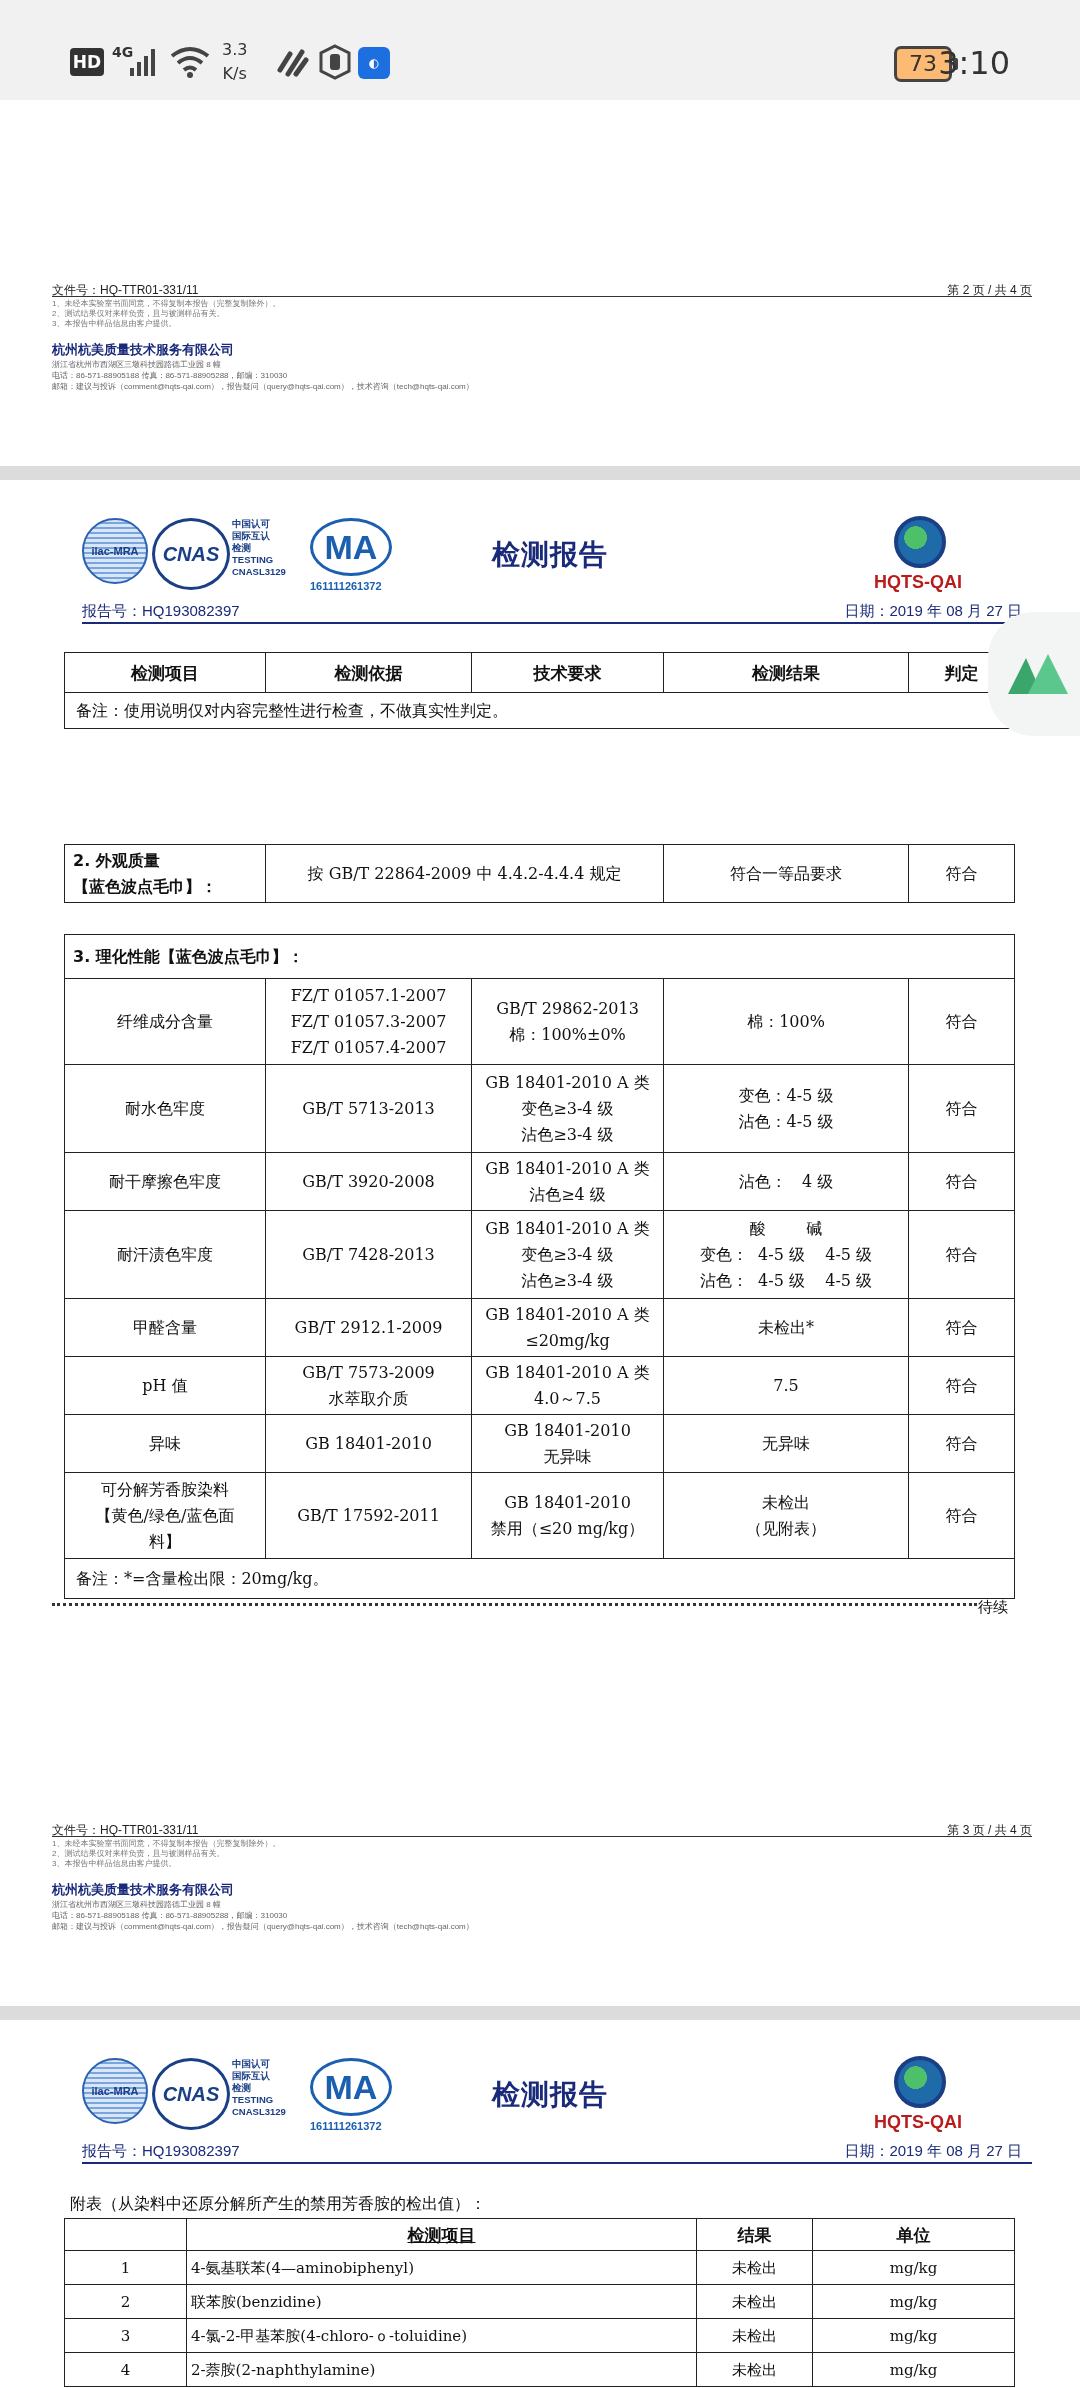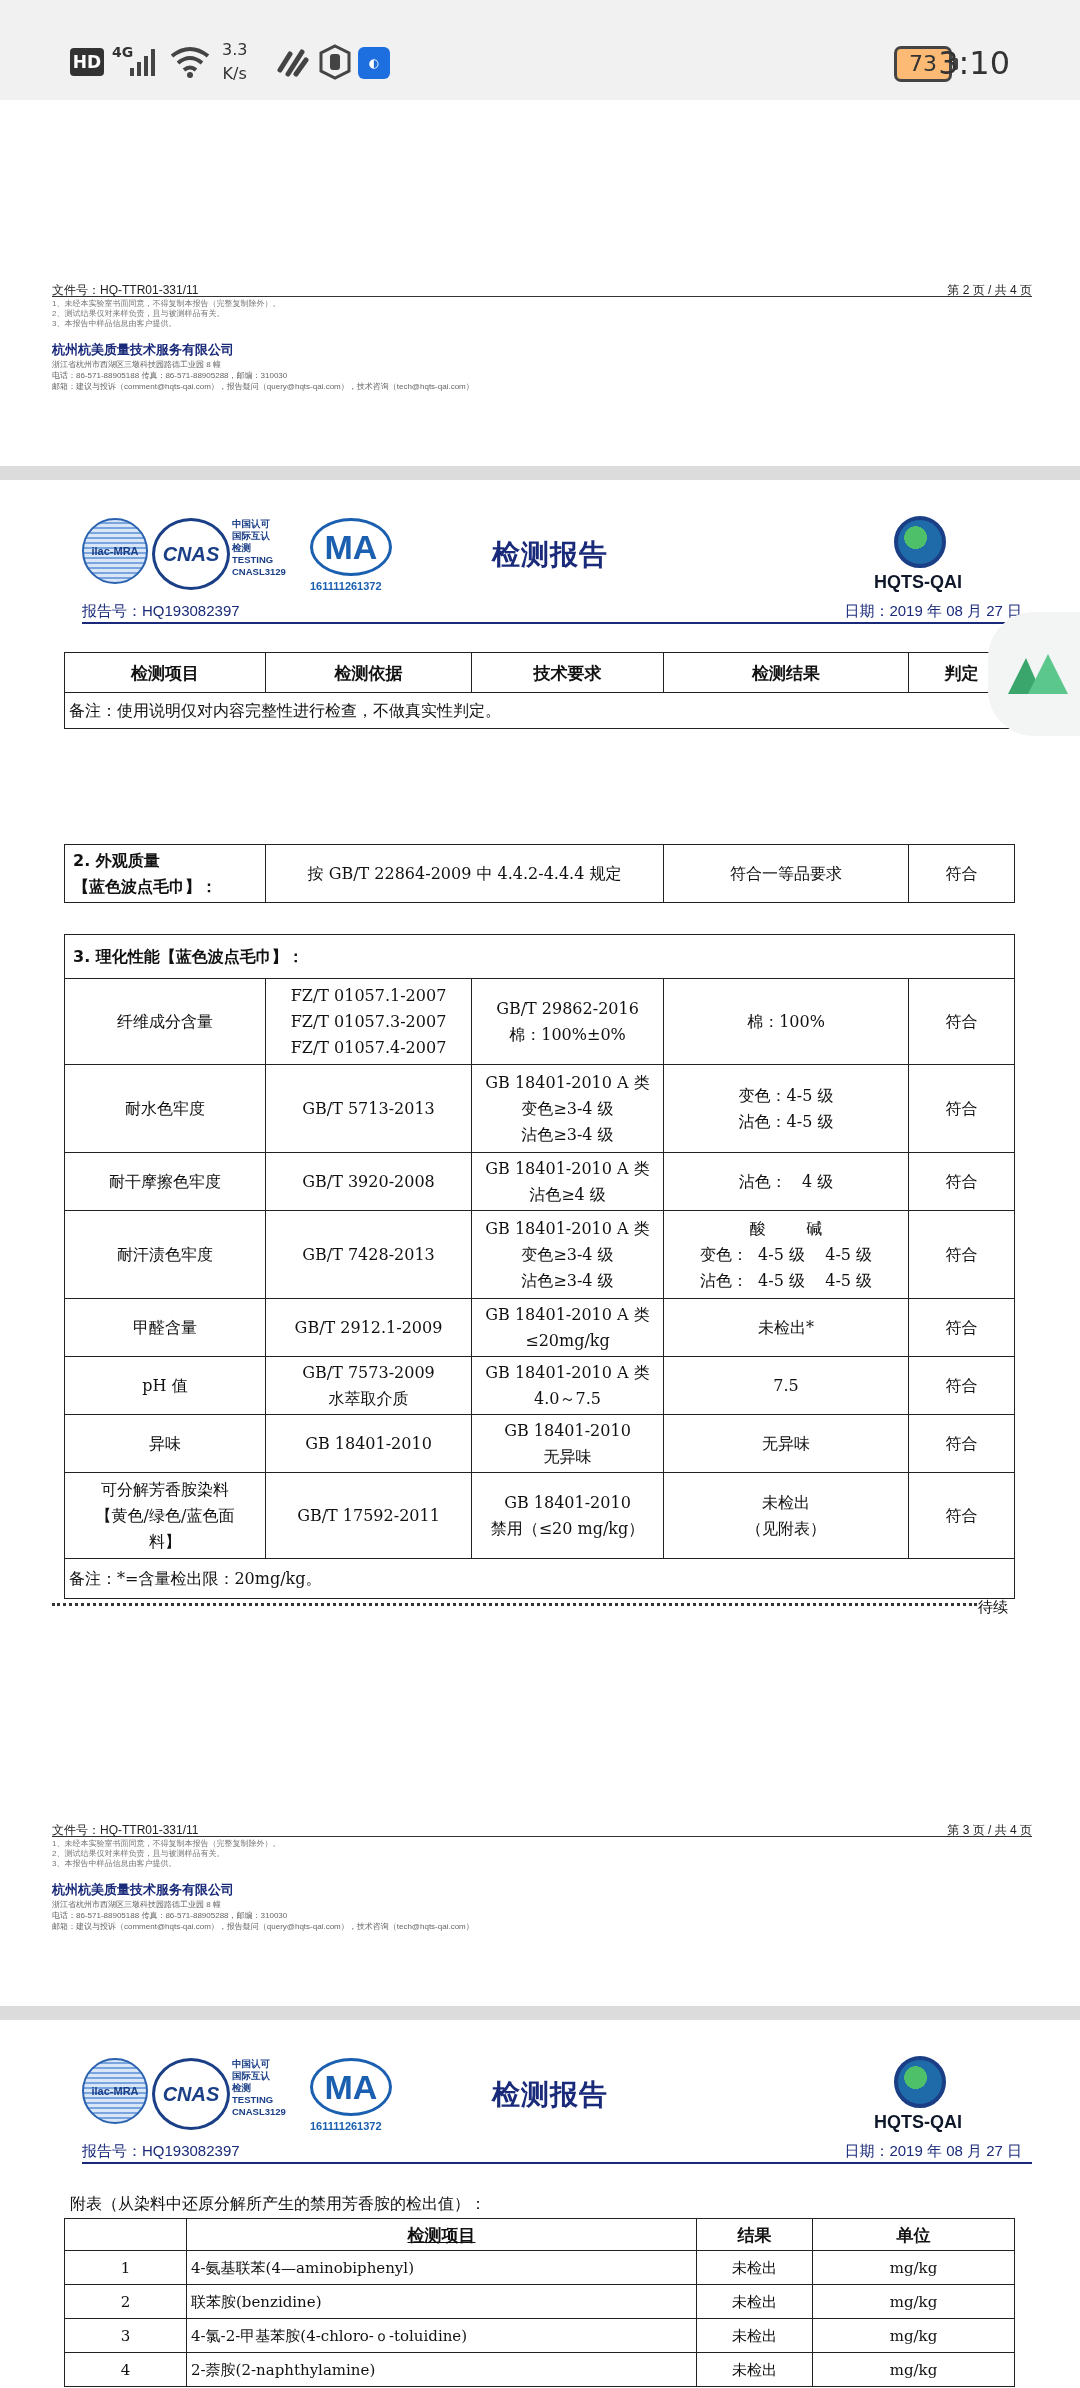--- a/index.html
+++ b/index.html
@@ -29,33 +29,33 @@
   
   .rheader{position:absolute;left:52px;width:980px;height:110px;}
   .logo{position:absolute;}
   .ilac{left:30px;top:10px;width:62px;height:62px;border-radius:50%;border:2px solid #2a62b0;background:repeating-linear-gradient(0deg,#d8e6f8 0 3px,#7aa4dd 3px 5px);color:#1a3f86;font-size:11px;font-weight:bold;text-align:center;line-height:62px;font-family:"Liberation Sans",sans-serif;}
   .cnas{left:100px;top:10px;width:72px;height:66px;border-radius:50%;border:3px solid #1a3f86;color:#1a3f86;font-size:20px;font-weight:bold;font-style:italic;text-align:center;line-height:66px;font-family:"Liberation Sans",sans-serif;}
   .cnas-txt{left:180px;top:10px;font-size:9.5px;line-height:12px;color:#1a3f86;font-family:"Liberation Sans",sans-serif;font-weight:bold;}
   .ma{left:258px;top:10px;width:76px;height:52px;border:3px solid #1a5fb0;border-radius:50%;color:#1a5fb0;font-size:34px;font-weight:bold;text-align:center;line-height:52px;font-family:"Liberation Sans",sans-serif;}
   .ma-num{left:258px;top:72px;font-size:11px;color:#1a5fb0;font-weight:bold;font-family:"Liberation Sans",sans-serif;}
   .rtitle{left:440px;top:28px;font-size:28px;font-weight:bold;color:#1a2a7a;font-family:"DejaVu Sans",sans-serif;letter-spacing:1px;}
   .hqts-globe{left:842px;top:8px;width:44px;height:44px;border-radius:50%;background:radial-gradient(circle at 40% 40%,#4fc06a 0 30%,#1f6aa8 31% 100%);border:4px solid #1a3f86;}
-  .hqts-txt{left:822px;top:64px;font-size:18px;font-weight:bold;color:#0f172a;font-family:"Liberation Sans",sans-serif;}
+  .hqts-txt{left:822px;top:64px;font-size:18px;font-weight:bold;color:#b91c1c;font-family:"Liberation Sans",sans-serif;}
   .rno{left:30px;top:94px;font-size:15px;color:#1a2a7a;font-family:"Liberation Sans",sans-serif;}
   .rdate{right:10px;top:94px;font-size:15px;color:#1a2a7a;font-family:"Liberation Sans",sans-serif;}
   .rline{left:30px;top:114px;width:950px;border-top:2px solid #1a2a7a;}
 
   
   table{border-collapse:collapse;font-size:16px;font-family:"DejaVu Serif",serif;}
   td,th{border:1.5px solid #222;text-align:center;vertical-align:middle;padding:0 4px;line-height:26px;}
   th{font-weight:bold;font-family:"DejaVu Sans",sans-serif;font-size:17px;}
   .tbl{position:absolute;left:64px;table-layout:fixed;}
   .left{text-align:left;}
   .bold{font-weight:bold;font-family:"DejaVu Sans",sans-serif;}
-  .note{text-align:left;padding-left:4px;}
+  .note{text-align:left;padding-left:11px;}
   .dots{position:absolute;left:52px;top:1603px;width:925px;height:4px;border-top:3px dotted #333;}
   .daixu{position:absolute;left:978px;top:1598px;font-size:15px;}
 
   .fab{position:absolute;right:0;top:612px;width:92px;height:124px;background:#f3f4f4;border-radius:46px 0 0 46px;}
   .fab-icon{position:absolute;left:20px;top:36px;width:60px;height:50px;}
   .annex-title{position:absolute;left:70px;top:2194px;font-size:16px;}
 </style>
 </head>
 <body>
 
@@ -182,21 +182,21 @@
         <td colspan="5" class="left bold" style="padding-left:8px">3.  理化性能【蓝色波点毛巾】：</td>
       </tr>
   <tr style="height:86px">
     <td>纤维成分含量</td>
     <td>
           <div>FZ/T 01057.1-2007</div>
           <div>FZ/T 01057.3-2007</div>
           <div>FZ/T 01057.4-2007</div>
         </td>
     <td>
-          <div>GB/T 29862-2016</div>
+          <div>GB/T 29862-2013</div>
           <div>棉：100%±0%</div>
         </td>
     <td>棉：100%</td>
     <td>符合</td>
   </tr>
   <tr style="height:88px">
     <td>耐水色牢度</td>
     <td>GB/T 5713-2013</td>
     <td>
           <div>GB 18401-2010 A 类</div>

